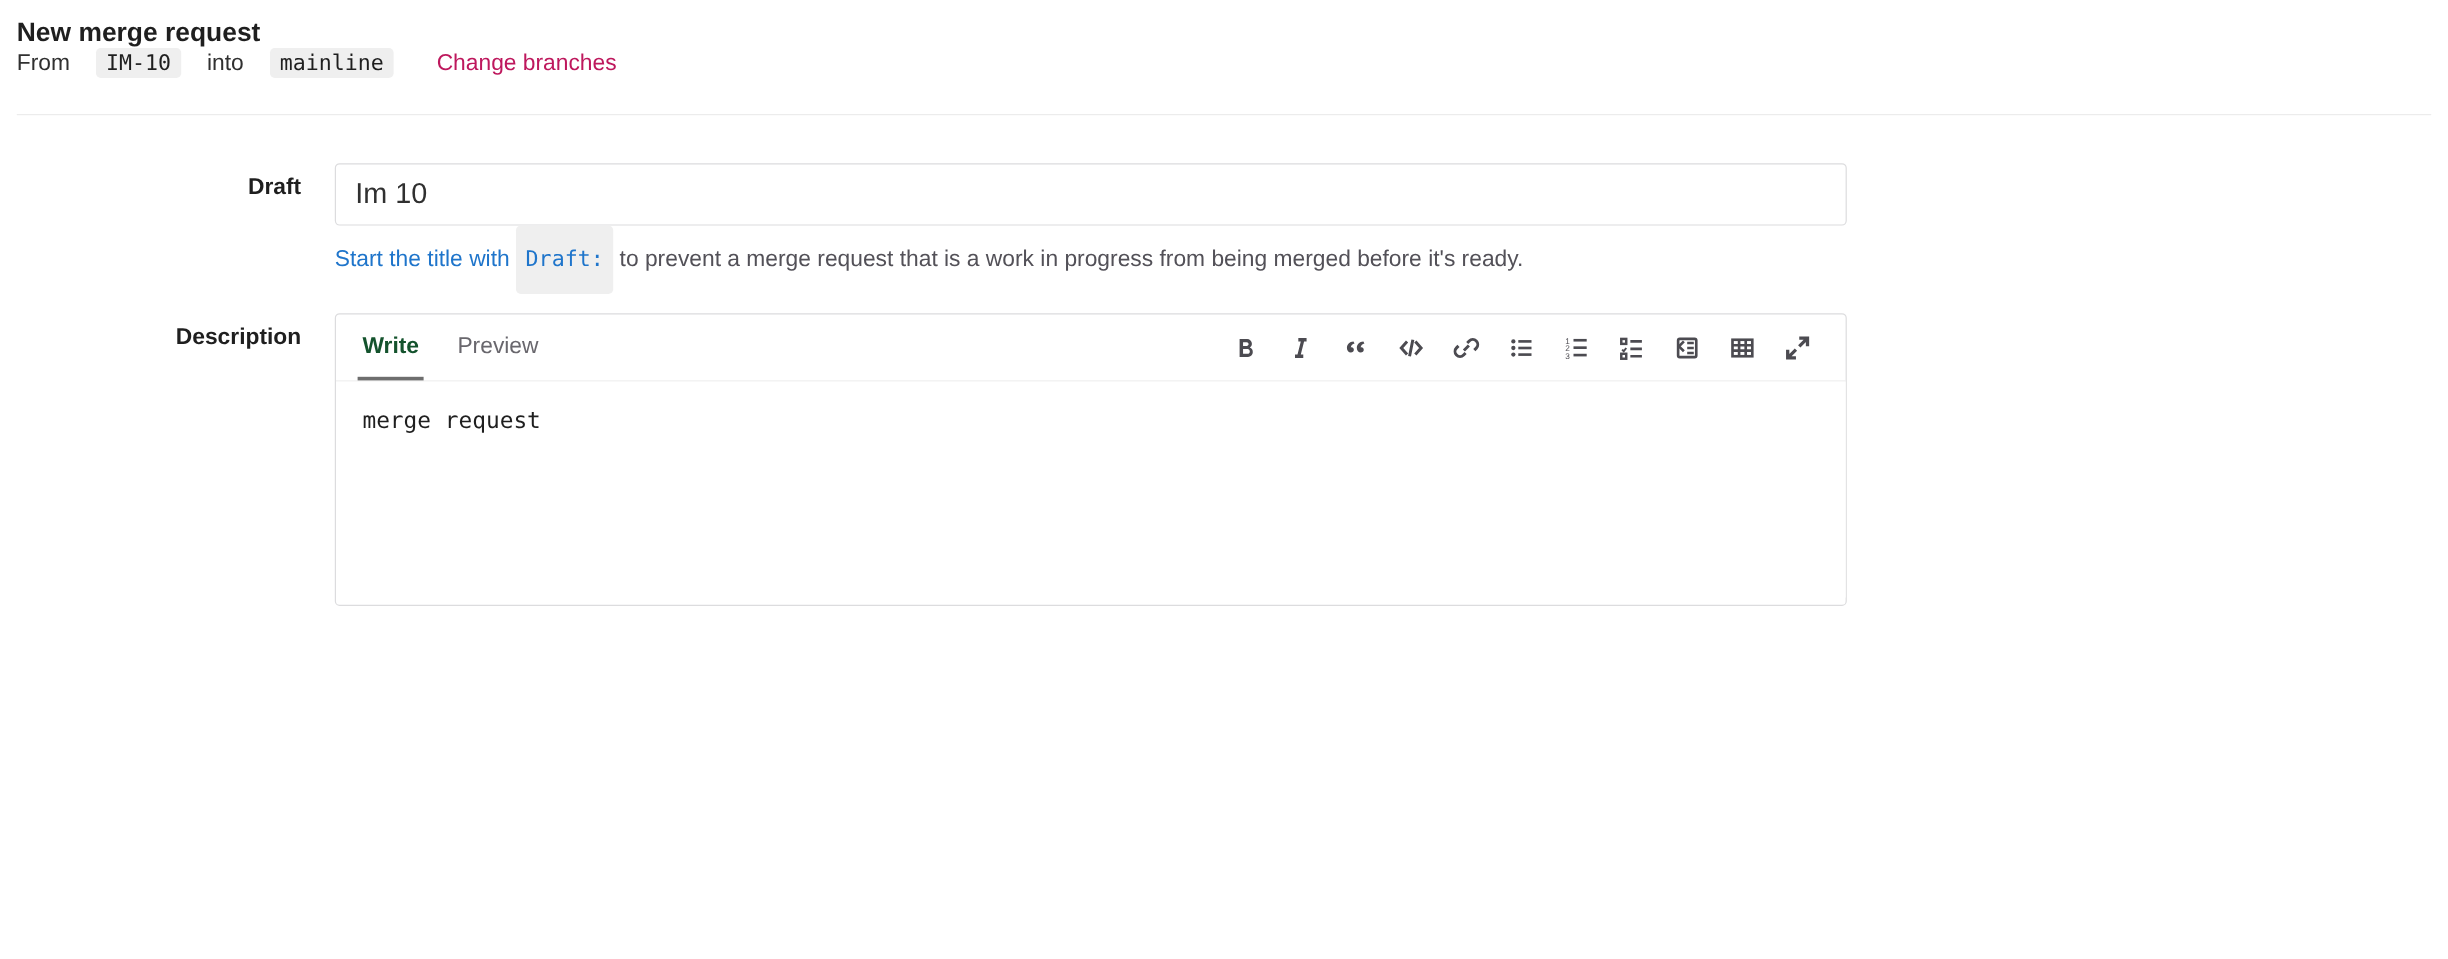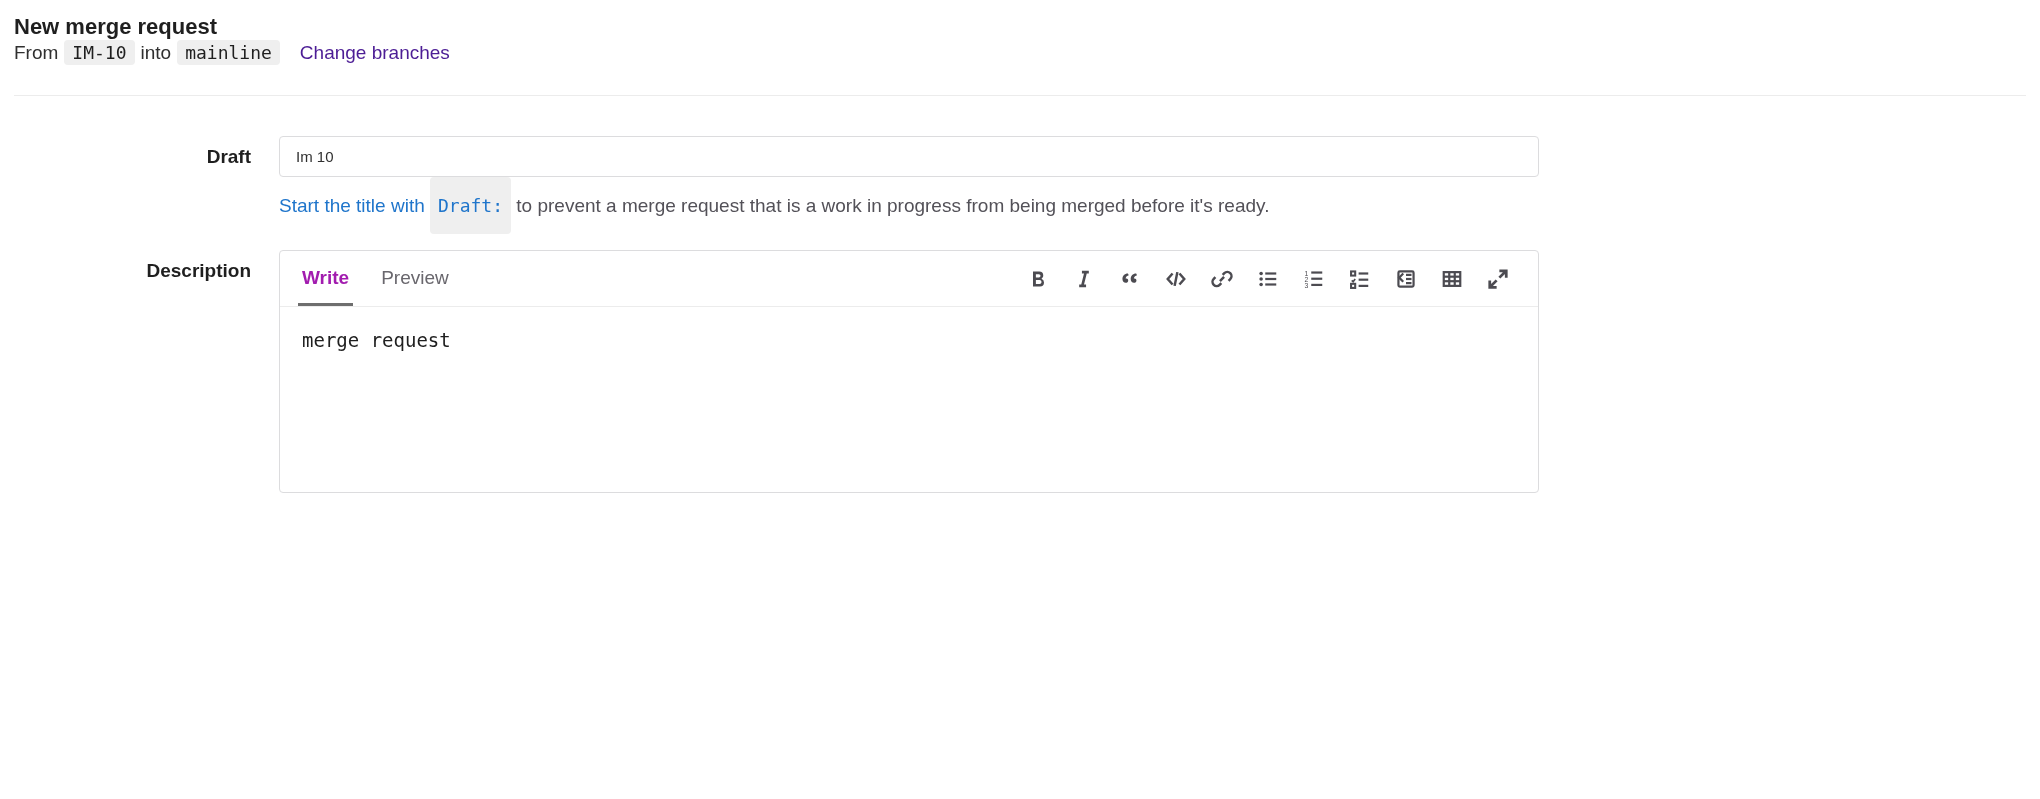--- a/index.html
+++ b/index.html
@@ -14,32 +14,32 @@
     font-size: 22px;
     font-weight: 600;
     color: #1f1f1f;
   }
   .branch-line {
     font-size: 19px;
     color: #303030;
     margin-bottom: 30px;
     display: flex;
     align-items: center;
-    gap: 6px;
+    gap: 22px;
   }
   .code-chip {
     font-family: "SFMono-Regular", Menlo, Consolas, monospace;
     background: #efefef;
     border-radius: 4px;
     padding: 2px 8px;
     font-size: 18px;
     color: #1f1f1f;
   }
   .link {
-    color: #4c1d95;
+    color: #be185d;
     text-decoration: none;
     cursor: pointer;
   }
   .change-branches { margin-left: 14px; }
   hr.divider {
     border: none;
     border-top: 1px solid #ececec;
     margin-bottom: 40px;
   }
   .form-row {
@@ -55,21 +55,21 @@
     font-size: 19px;
     color: #1f1f1f;
   }
   .form-control-col {
     flex: 1;
     max-width: 1260px;
   }
   .text-input {
     width: 100%;
     padding: 11px 16px;
-    font-size: 15px;
+    font-size: 24px;
     border: 1px solid #dcdcde;
     border-radius: 4px;
     color: #303030;
     background: #fff;
   }
   .hint {
     margin-top: 14px;
     font-size: 19px;
     color: #535158;
     line-height: 1.55;
@@ -100,21 +100,21 @@
   }
   .tab {
     padding: 16px 4px 14px;
     font-size: 19px;
     color: #69676d;
     cursor: pointer;
     border-bottom: 3px solid transparent;
   }
   .tab.active {
     font-weight: 600;
-    color: #a21caf;
+    color: #14532d;
     border-bottom-color: #6e6e6e;
   }
   .toolbar {
     margin-left: auto;
     display: flex;
     gap: 2px;
     align-items: center;
   }
   .tb-btn {
     width: 44px;

